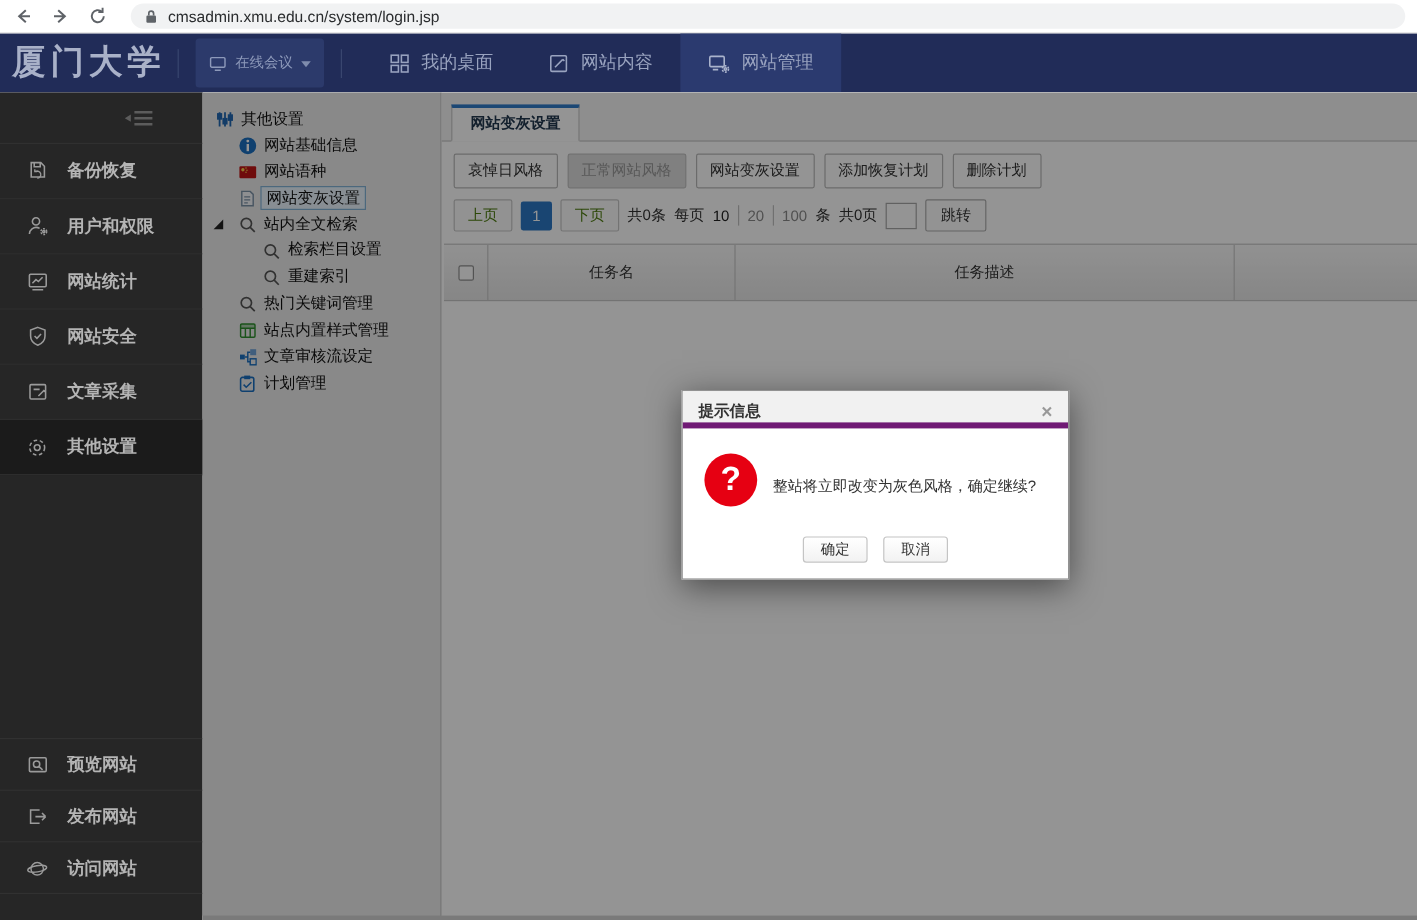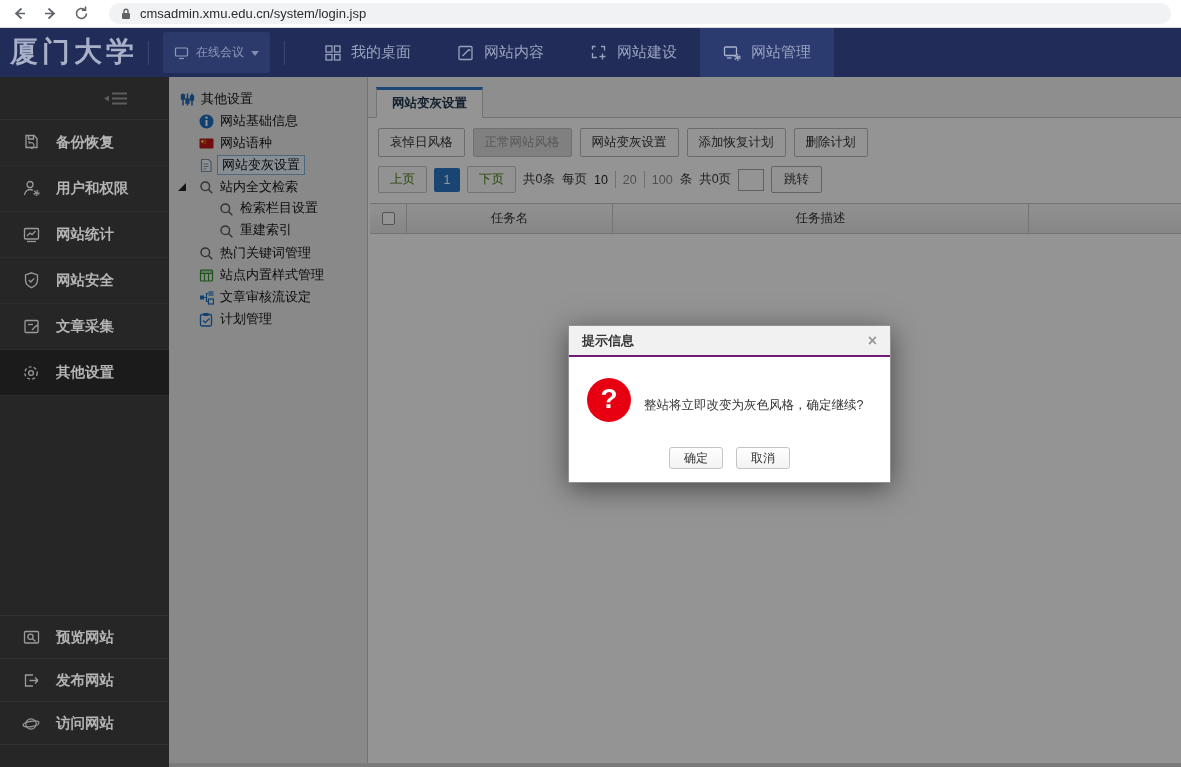--- a/index.html
+++ b/index.html
@@ -73,34 +73,34 @@
   .pg-btn { font-family:inherit; font-size:12.5px; padding:4px 11px; border:1px solid #c7c7c7; background:#fbfbfb;
     color:#4d7c0f; border-radius:2px; cursor:default; }
   .pg-num { width:26px; height:24px; background:#2b77c4; color:#fff; display:flex; align-items:center;
     justify-content:center; border-radius:2px; cursor:pointer; }
   .pg-sep { width:1px; height:17px; background:#c2c2c2; }
   .size-opt { color:#8a8a8a; cursor:pointer; }
   .size-opt.selected { color:#222; }
   .pg-input { width:26px; height:22px; border:1px solid #a8a8a8; background:#fff; font-family:inherit; }
   .jump-btn { font-family:inherit; font-size:12.5px; padding:4px 12px; border:1px solid #adadad; background:#fdfdfd;
     color:#333; border-radius:2px; cursor:pointer; }
-  .grid-header { margin-top:10px; margin-left:2px; height:31px; display:flex;
+  .grid-header { margin-top:10px; margin-left:2px; height:48px; display:flex;
     background:linear-gradient(#fafafa,#e7e7e7); border-top:1px solid #c6c6c6; border-bottom:1px solid #c6c6c6;
     font-size:12.5px; color:#333; }
   .gh-cell { display:flex; align-items:center; justify-content:center; border-right:1px solid #c9c9c9; }
   .gh-check { width:37px; } .gh-name { width:206px; } .gh-desc { width:416px; }
   .gh-rest { flex:1; border-right:none; }
   .checkbox { width:13px; height:13px; border:1px solid #8f8f8f; background:#fff; border-radius:2px; cursor:pointer; }
 
   
   .overlay { position:absolute; inset:0; background:rgba(0,0,0,0.42); z-index:10; }
   .dialog { position:absolute; left:399px; top:248px; width:323px; z-index:20; background:#fff;
     border:1px solid #929292; box-shadow:0 6px 26px rgba(0,0,0,.5); }
-  .dlg-title { height:31px; background:#f1f1f1; border-bottom:2px solid #701a75; display:flex;
-    align-items:center; padding:0 13px; font-size:13px; font-weight:700; color:#333; }
+  .dlg-title { height:31px; background:#f1f1f1; border-bottom:5px solid #701a75; display:flex;
+    align-items:flex-end; padding:0 13px; font-size:13px; font-weight:700; color:#333; }
   .dlg-close { margin-left:auto; color:#999; font-size:16px; line-height:1; cursor:pointer; }
   .dlg-body { height:125px; position:relative; }
   .q-icon { position:absolute; left:18px; top:21px; width:44px; height:44px; border-radius:50%;
     background:#e60012; color:#fff; font-size:28px; font-weight:700; display:flex; align-items:center;
     justify-content:center; padding-bottom:2px; }
   .dlg-msg { position:absolute; left:75px; top:40px; font-size:12.5px; color:#333; white-space:nowrap; }
   .dlg-btns { position:absolute; left:0; right:0; bottom:13px; display:flex; justify-content:center; gap:13px; }
   .dlg-btn { font-family:inherit; min-width:54px; height:22px; font-size:12px; color:#333;
     background:linear-gradient(#fff,#f2f2f2); border:1px solid #c4c4c4; border-radius:3px; cursor:pointer; }
 </style>
@@ -164,30 +164,20 @@
       </div>
       <div class="nav-item">
         <span class="hicon">
           <svg width="18" height="18" viewBox="0 0 18 18" fill="none" stroke="#99a3bf" stroke-width="1.3">
               <rect x="2" y="2.5" width="13" height="13" rx="1"></rect>
               <path d="M5.5 12 L12 5.5 M12 5.5 l1.3 1.3"></path>
             </svg>
         </span>
         <span>网站内容</span>
       </div>
-      <div class="nav-item">
-        <span class="hicon">
-          <svg width="18" height="18" viewBox="0 0 18 18" fill="none" stroke="#99a3bf" stroke-width="1.3">
-              <path d="M2.5 5.5 V2.5 H5.5 M2.5 9 V13.5 H7"></path>
-              <path d="M11 2.5 H14.5 V6.5"></path>
-              <path d="M12.5 9.5 v6 M9.5 12.5 h6"></path>
-            </svg>
-        </span>
-        <span>网站建设</span>
-      </div>
       <div class="nav-item active">
         <span class="hicon">
           <svg width="19" height="18" viewBox="0 0 19 18" fill="none" stroke="#aab3cc" stroke-width="1.3">
               <rect x="1.5" y="3" width="12" height="8.5" rx="1"></rect>
               <path d="M4 14 h4.5"></path>
               <circle cx="14.5" cy="13.5" r="2.6" stroke-dasharray="1.6 1.2"></circle>
               <circle cx="14.5" cy="13.5" r="1"></circle>
             </svg>
         </span>
         <span>网站管理</span>

